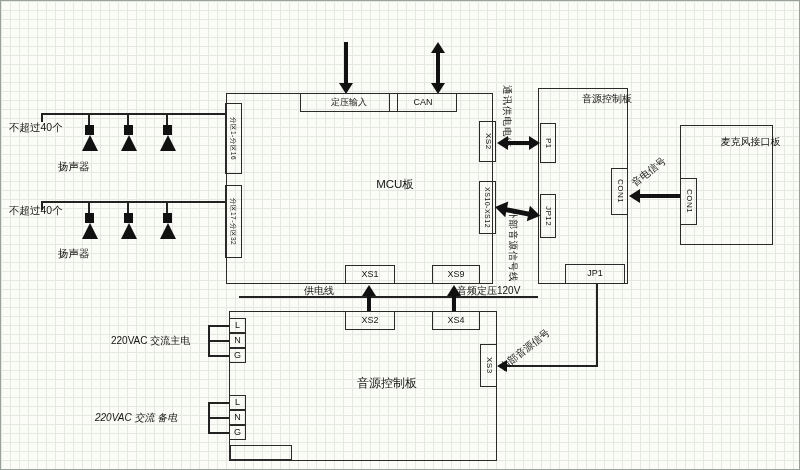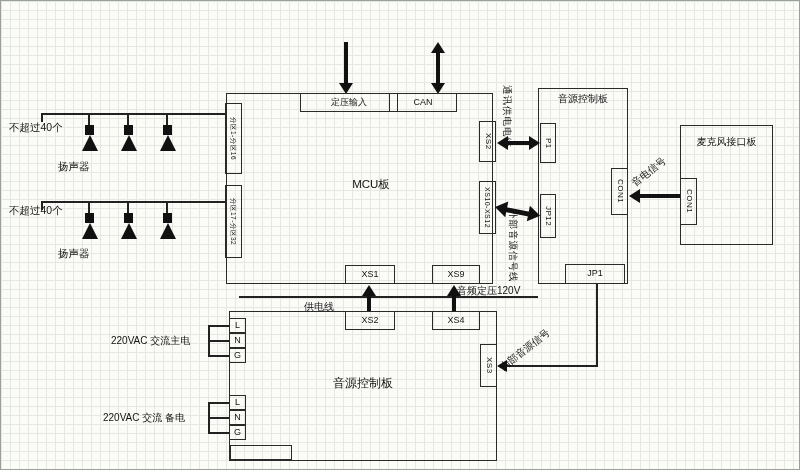--- a/index.html
+++ b/index.html
@@ -34,21 +34,21 @@
   .shead-left { border-width:6px 10px 6px 0;  border-color:transparent #111 transparent transparent; }
   .bhead-left { position:absolute; width:0; height:0; border-style:solid;
                 border-width:8px 12px 8px 0; border-color:transparent #111 transparent transparent; }
   .bhead-right{ position:absolute; width:0; height:0; border-style:solid;
                 border-width:8px 0 8px 12px; border-color:transparent transparent transparent #111; }
   .spk { position:absolute; width:17px; }
   .spk .mag  { width:9px; height:10px; background:#111; margin:0 auto; }
   .spk .cone { width:0; height:0; margin:0 auto;
                border-left:8px solid transparent; border-right:8px solid transparent;
                border-bottom:16px solid #111; }
-  .ttl { position:absolute; text-align:center; }
+  .ttl { position:absolute; text-align:center;margin-left:24px; }
 </style>
 </head>
 <body>
 
 <div id="canvas">
 
 
   <div class="shaft" style="left:343px;top:41px;width:4px;height:42px;"></div>
   <div class="head head-down" style="left:338px;top:82px;"></div>
 
@@ -118,21 +118,21 @@
   </div>
 
   <div class="vlbl" style="left:499px;top:84px;height:80px;">通讯供电电缆</div>
   <div class="vlbl" style="left:505px;top:208px;height:92px;">外部音源信号线</div>
 
   <div class="head head-left" style="left:628px;top:188px;"></div>
   <div class="shaft" style="left:639px;top:193px;width:40px;height:4px;"></div>
   <div class="diag" style="left:628px;top:164px;">音电信号</div>
 
   <div class="hline" style="left:238px;top:295px;width:299px;height:1.5px;"></div>
-  <div class="lbl" style="left:303px;top:299px;">供电线</div>
+  <div class="lbl" style="left:303px;top:283px;">供电线</div>
   <div class="lbl" style="left:456px;top:283px;">音频定压120V</div>
 
   <div class="head head-up" style="left:361px;top:284px;"></div>
   <div class="shaft" style="left:366px;top:294px;width:4px;height:16px;"></div>
   <div class="head head-up" style="left:446px;top:284px;"></div>
   <div class="shaft" style="left:451px;top:294px;width:4px;height:16px;"></div>
 
   <div class="box" style="left:228px;top:310px;width:268px;height:150px;"></div>
   <div class="ttl lbl" style="left:317px;top:374px;width:90px;font-size:12px;">音源控制板</div>
   <div class="box" style="left:344px;top:310px;width:50px;height:19px;font-size:9px;">
@@ -172,21 +172,21 @@
   <div class="box" style="left:228px;top:409px;width:17px;height:15px;font-size:9px;">
     <span>N</span>
   </div>
   <div class="box" style="left:228px;top:424px;width:17px;height:15px;font-size:9px;">
     <span>G</span>
   </div>
   <div class="vline" style="left:207px;top:401px;width:1.5px;height:31px;"></div>
   <div class="hline" style="left:207px;top:401px;width:21px;height:1.5px;"></div>
   <div class="hline" style="left:207px;top:416px;width:21px;height:1.5px;"></div>
   <div class="hline" style="left:207px;top:431px;width:21px;height:1.5px;"></div>
-  <div class="lbl" style="left:102px;top:410px;">220VAC 交流 备电</div>
+  <div class="lbl" style="left:94px;top:410px;font-style:italic;">220VAC 交流 备电</div>
 
   <div class="hline" style="left:40px;top:112px;width:184px;height:1.5px;"></div>
   <div class="vline" style="left:40px;top:112px;width:1.5px;height:9px;"></div>
   <div class="vline" style="left:87px;top:112px;width:1.5px;height:12px;"></div>
   <div class="vline" style="left:126px;top:112px;width:1.5px;height:12px;"></div>
   <div class="vline" style="left:165px;top:112px;width:1.5px;height:12px;"></div>
   <div class="spk" style="left:80px;top:124px;">
       <div class="mag"></div>
       <div class="cone"></div>
     </div>

